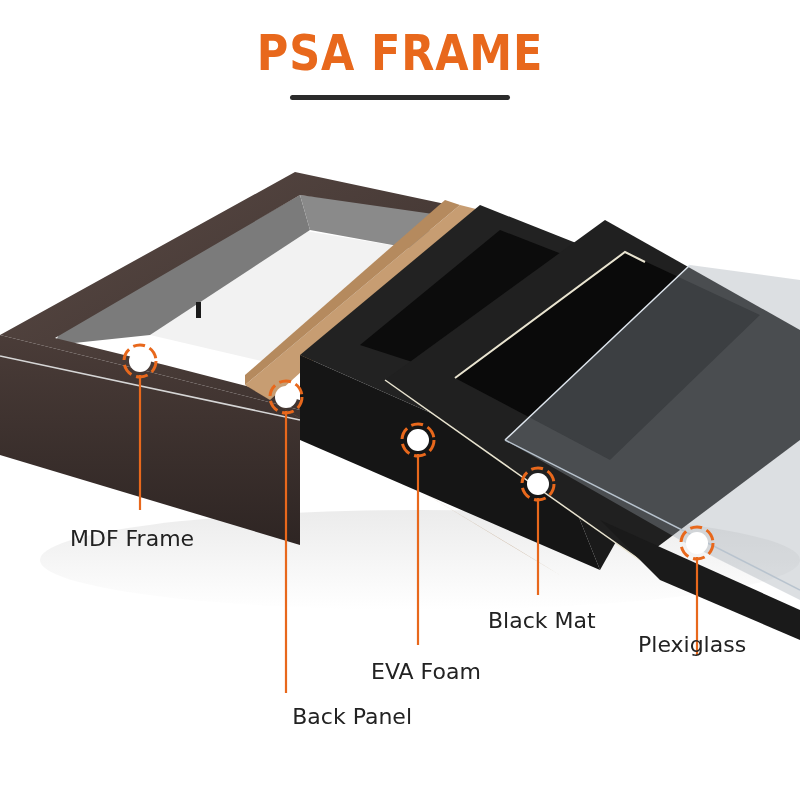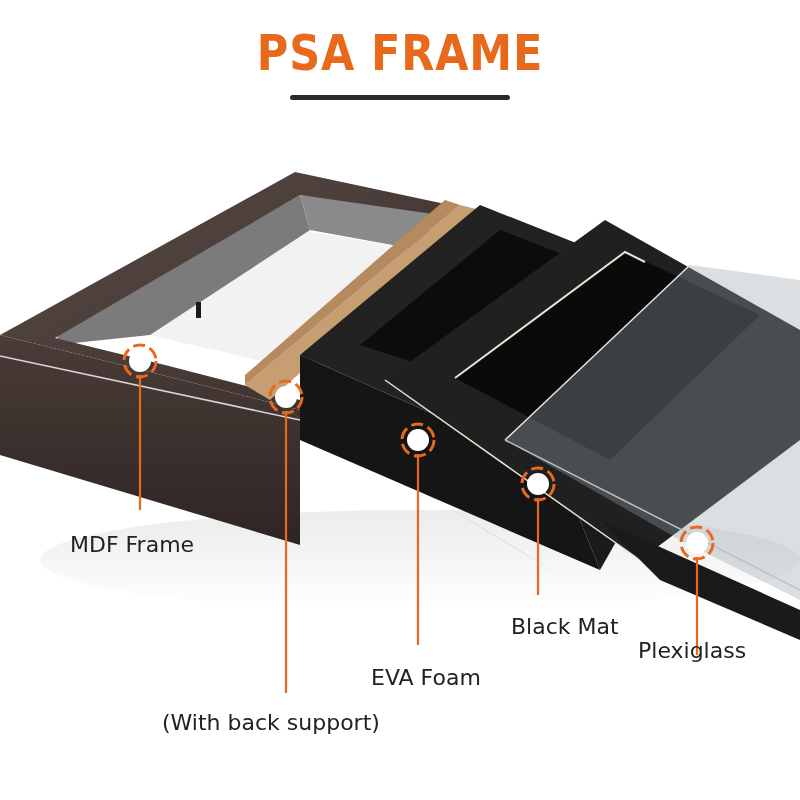--- a/index.html
+++ b/index.html
@@ -1,20 +1,20 @@
 <!DOCTYPE html>
 <html><head>
 <meta charset="utf-8">
 <style>
   html,body{margin:0;padding:0;}
   body{width:800px;height:800px;background:#ffffff;position:relative;overflow:hidden;font-family:"Liberation Sans",sans-serif;}
   .title{position:absolute;top:24px;left:0;width:800px;text-align:center;font-family:"DejaVu Sans",sans-serif;font-weight:bold;font-size:50px;letter-spacing:1px;color:#e8681c;transform:scaleX(0.86);transform-origin:center;}
   .underline{position:absolute;left:290px;top:95px;width:220px;height:5px;border-radius:3px;background:#2b2b2b;}
   svg.scene{position:absolute;left:0;top:0;}
-  .label{position:absolute;font-family:"DejaVu Sans",sans-serif;font-size:22px;color:#222;white-space:nowrap;text-align:left;line-height:30px;margin-top:6px;}
+  .label{position:absolute;font-family:"DejaVu Sans",sans-serif;font-size:22px;color:#222;white-space:nowrap;text-align:right;line-height:30px;}
 </style>
 </head>
 <body>
 
 <div class="title">PSA FRAME</div>
 <div class="underline"></div>
 
 <svg class="scene" width="800" height="800" viewBox="0 0 800 800">
   <defs>
     <linearGradient id="wood" x1="0" y1="0" x2="0" y2="1">
@@ -102,20 +102,20 @@
   </g>
   <g transform="translate(697,543)">
     <circle r="16" fill="none" stroke="#e8681c" stroke-width="3" stroke-dasharray="12 5"></circle>
     <circle r="11" fill="#ffffff"></circle>
   </g>
 </svg>
 
 <div class="label" style="left:70px;top:524px;">MDF Frame</div>
 
 <div class="label" style="left:162px;top:702px;width:250px;">
-  <div>(With back support)</div>
+  <div>Back Panel</div>
 </div>
 
 <div class="label" style="left:371px;top:657px;">EVA Foam</div>
 
-<div class="label" style="left:511px;top:606px;">Black Mat</div>
+<div class="label" style="left:488px;top:606px;">Black Mat</div>
 
 <div class="label" style="left:638px;top:630px;">Plexiglass</div>
 
 </body></html>

